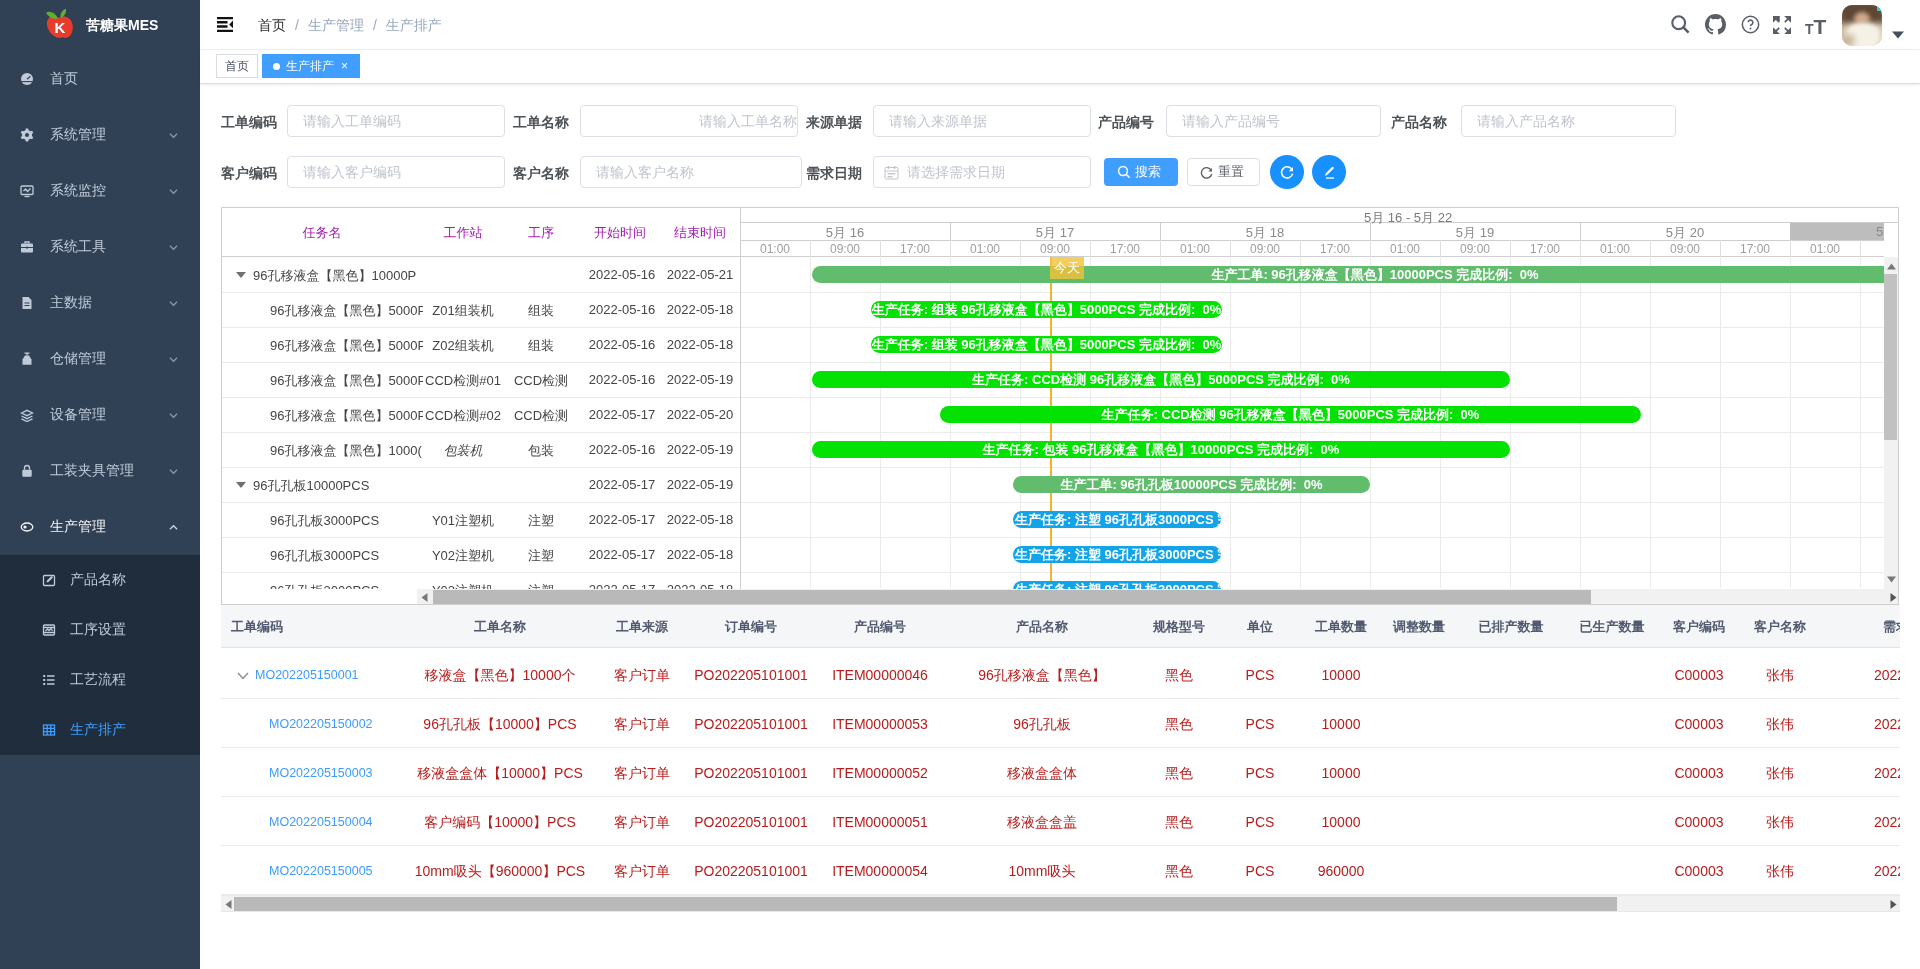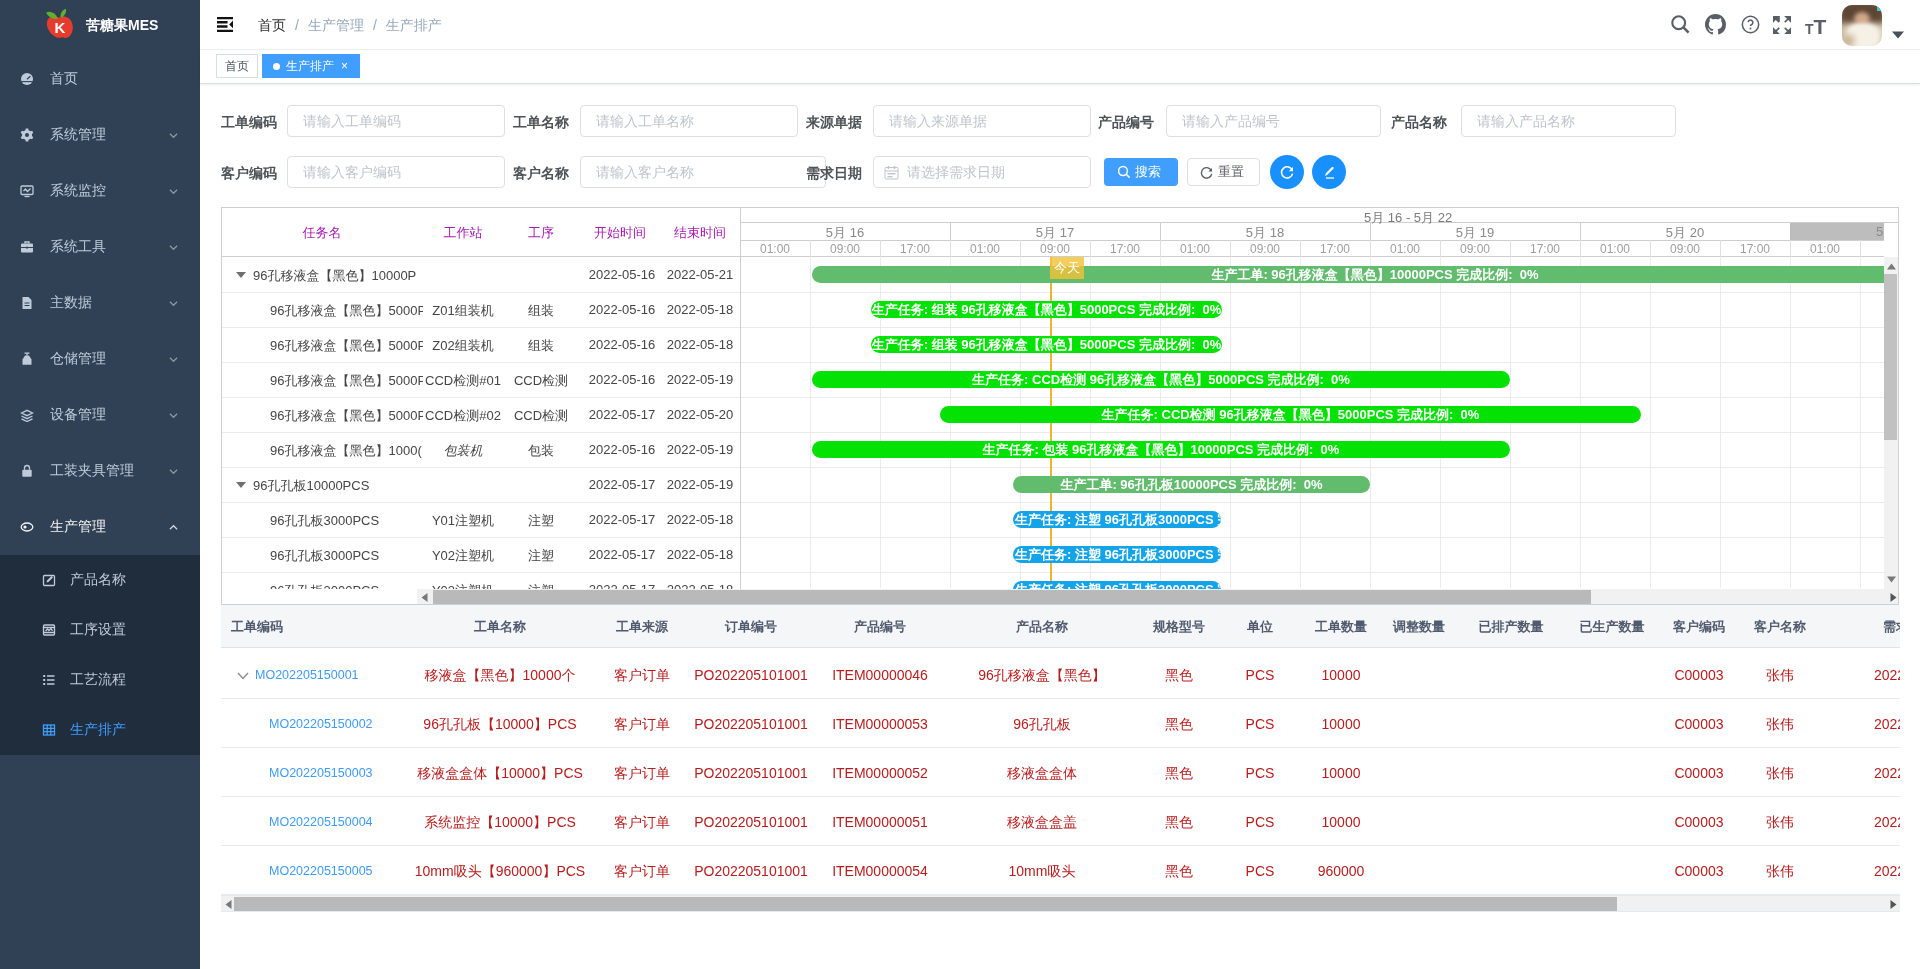--- a/index.html
+++ b/index.html
@@ -221,31 +221,31 @@
 <div class="tag" style="left:16px;">首页</div>
 <div class="tag act" style="left:62px;width:98px;padding:0;">
 <span class="abs" style="left:10px;top:8px;width:7px;height:7px;border-radius:50%;background:#fff;"></span>
 <span class="abs" style="left:23px;">生产排产</span>
 <span class="abs" style="left:78px;top:0px;font-size:12px;">×</span>
       </div>
 </div>
 <div class="flabel" style="left:221px;top:114px;">工单编码</div>
 <div class="finput" style="left:287px;top:105px;width:218px;">请输入工单编码</div>
 <div class="flabel" style="left:513px;top:114px;">工单名称</div>
-<div class="finput" style="left:580px;top:105px;width:218px;">请输入工单名称</div>
+<div class="finput" style="left:580px;top:105px;width:218px;text-align:right;">请输入工单名称</div>
 <div class="flabel" style="left:806px;top:114px;">来源单据</div>
 <div class="finput" style="left:873px;top:105px;width:218px;">请输入来源单据</div>
 <div class="flabel" style="left:1098px;top:114px;">产品编号</div>
 <div class="finput" style="left:1166px;top:105px;width:215px;">请输入产品编号</div>
 <div class="flabel" style="left:1391px;top:114px;">产品名称</div>
 <div class="finput" style="left:1461px;top:105px;width:215px;">请输入产品名称</div>
 <div class="flabel" style="left:221px;top:165px;">客户编码</div>
 <div class="finput" style="left:287px;top:156px;width:218px;">请输入客户编码</div>
 <div class="flabel" style="left:513px;top:165px;">客户名称</div>
-<div class="finput" style="left:580px;top:156px;width:246px;">请输入客户名称</div>
+<div class="finput" style="left:580px;top:156px;width:222px;">请输入客户名称</div>
 <div class="flabel" style="left:806px;top:165px;">需求日期</div>
 <div class="finput" style="left:873px;top:156px;width:218px;padding-left:33px;">请选择需求日期
 <svg class="abs" style="left:10px;top:8px" width="15" height="15" viewBox="0 0 15 15">
         <rect x="1" y="2.5" width="13" height="11.5" rx="1" stroke="#c0c4cc" fill="none"></rect>
         <path d="M1 6 L14 6" stroke="#c0c4cc"></path>
         <path d="M4.5 1 L4.5 4 M10.5 1 L10.5 4" stroke="#c0c4cc" stroke-width="1.4"></path>
         <rect x="3.5" y="8" width="8" height="1.4" fill="#c0c4cc"></rect>
         <rect x="3.5" y="11" width="5" height="1.4" fill="#c0c4cc"></rect>
       </svg></div>
 <div class="abs" style="left:1104px;top:158px;width:74px;height:28px;background:#409eff;border-radius:4px;
@@ -488,21 +488,21 @@
 <div class="td" style="left:880px;top:765px;transform:translateX(-50%);">ITEM00000052</div>
 <div class="td" style="left:1042px;top:765px;transform:translateX(-50%);">移液盒盒体</div>
 <div class="td" style="left:1179px;top:765px;transform:translateX(-50%);">黑色</div>
 <div class="td" style="left:1260px;top:765px;transform:translateX(-50%);">PCS</div>
 <div class="td" style="left:1341px;top:765px;transform:translateX(-50%);">10000</div>
 <div class="td" style="left:1699px;top:765px;transform:translateX(-50%);">C00003</div>
 <div class="td" style="left:1780px;top:765px;transform:translateX(-50%);">张伟</div>
 <div class="td" style="left:1874px;top:765px;">2022-0</div>
 <div class="rline" style="top:796px;"></div>
 <div class="td lnk" style="left:269px;top:814px;">MO202205150004</div>
-<div class="td" style="left:500px;top:814px;transform:translateX(-50%);">系统监控【10000】PCS</div>
+<div class="td" style="left:500px;top:814px;transform:translateX(-50%);">客户编码【10000】PCS</div>
 <div class="td" style="left:642px;top:814px;transform:translateX(-50%);">客户订单</div>
 <div class="td" style="left:751px;top:814px;transform:translateX(-50%);">PO202205101001</div>
 <div class="td" style="left:880px;top:814px;transform:translateX(-50%);">ITEM00000051</div>
 <div class="td" style="left:1042px;top:814px;transform:translateX(-50%);">移液盒盒盖</div>
 <div class="td" style="left:1179px;top:814px;transform:translateX(-50%);">黑色</div>
 <div class="td" style="left:1260px;top:814px;transform:translateX(-50%);">PCS</div>
 <div class="td" style="left:1341px;top:814px;transform:translateX(-50%);">10000</div>
 <div class="td" style="left:1699px;top:814px;transform:translateX(-50%);">C00003</div>
 <div class="td" style="left:1780px;top:814px;transform:translateX(-50%);">张伟</div>
 <div class="td" style="left:1874px;top:814px;">2022-0</div>

